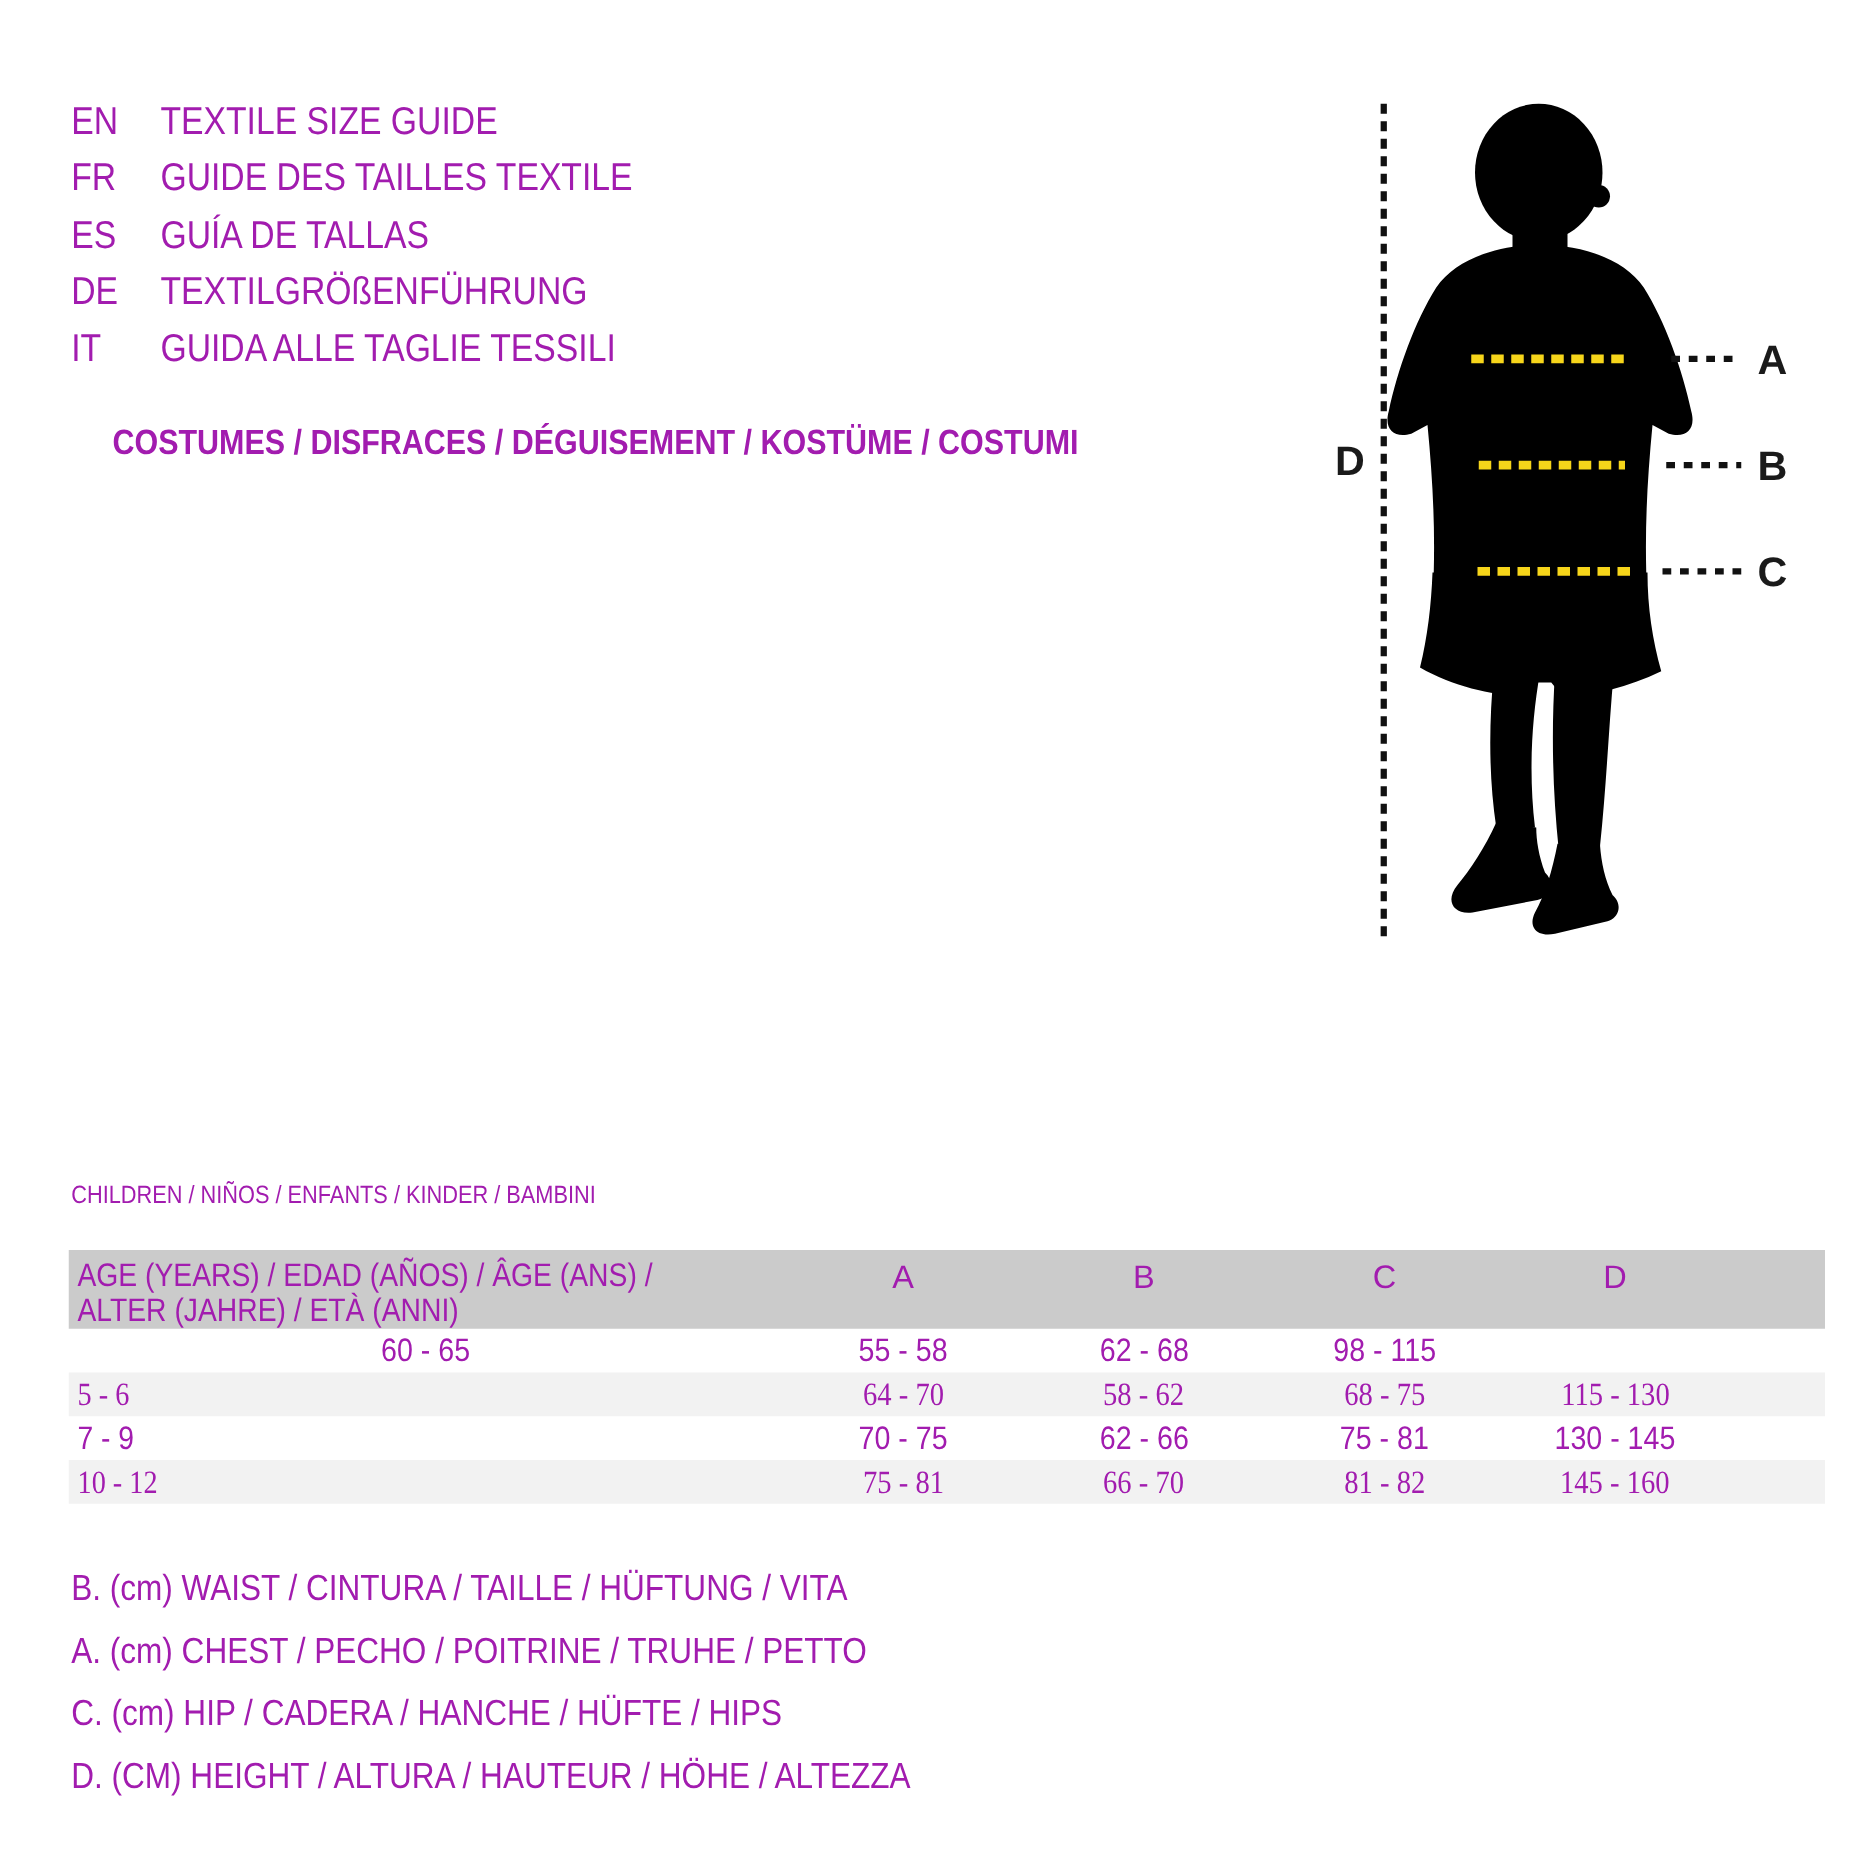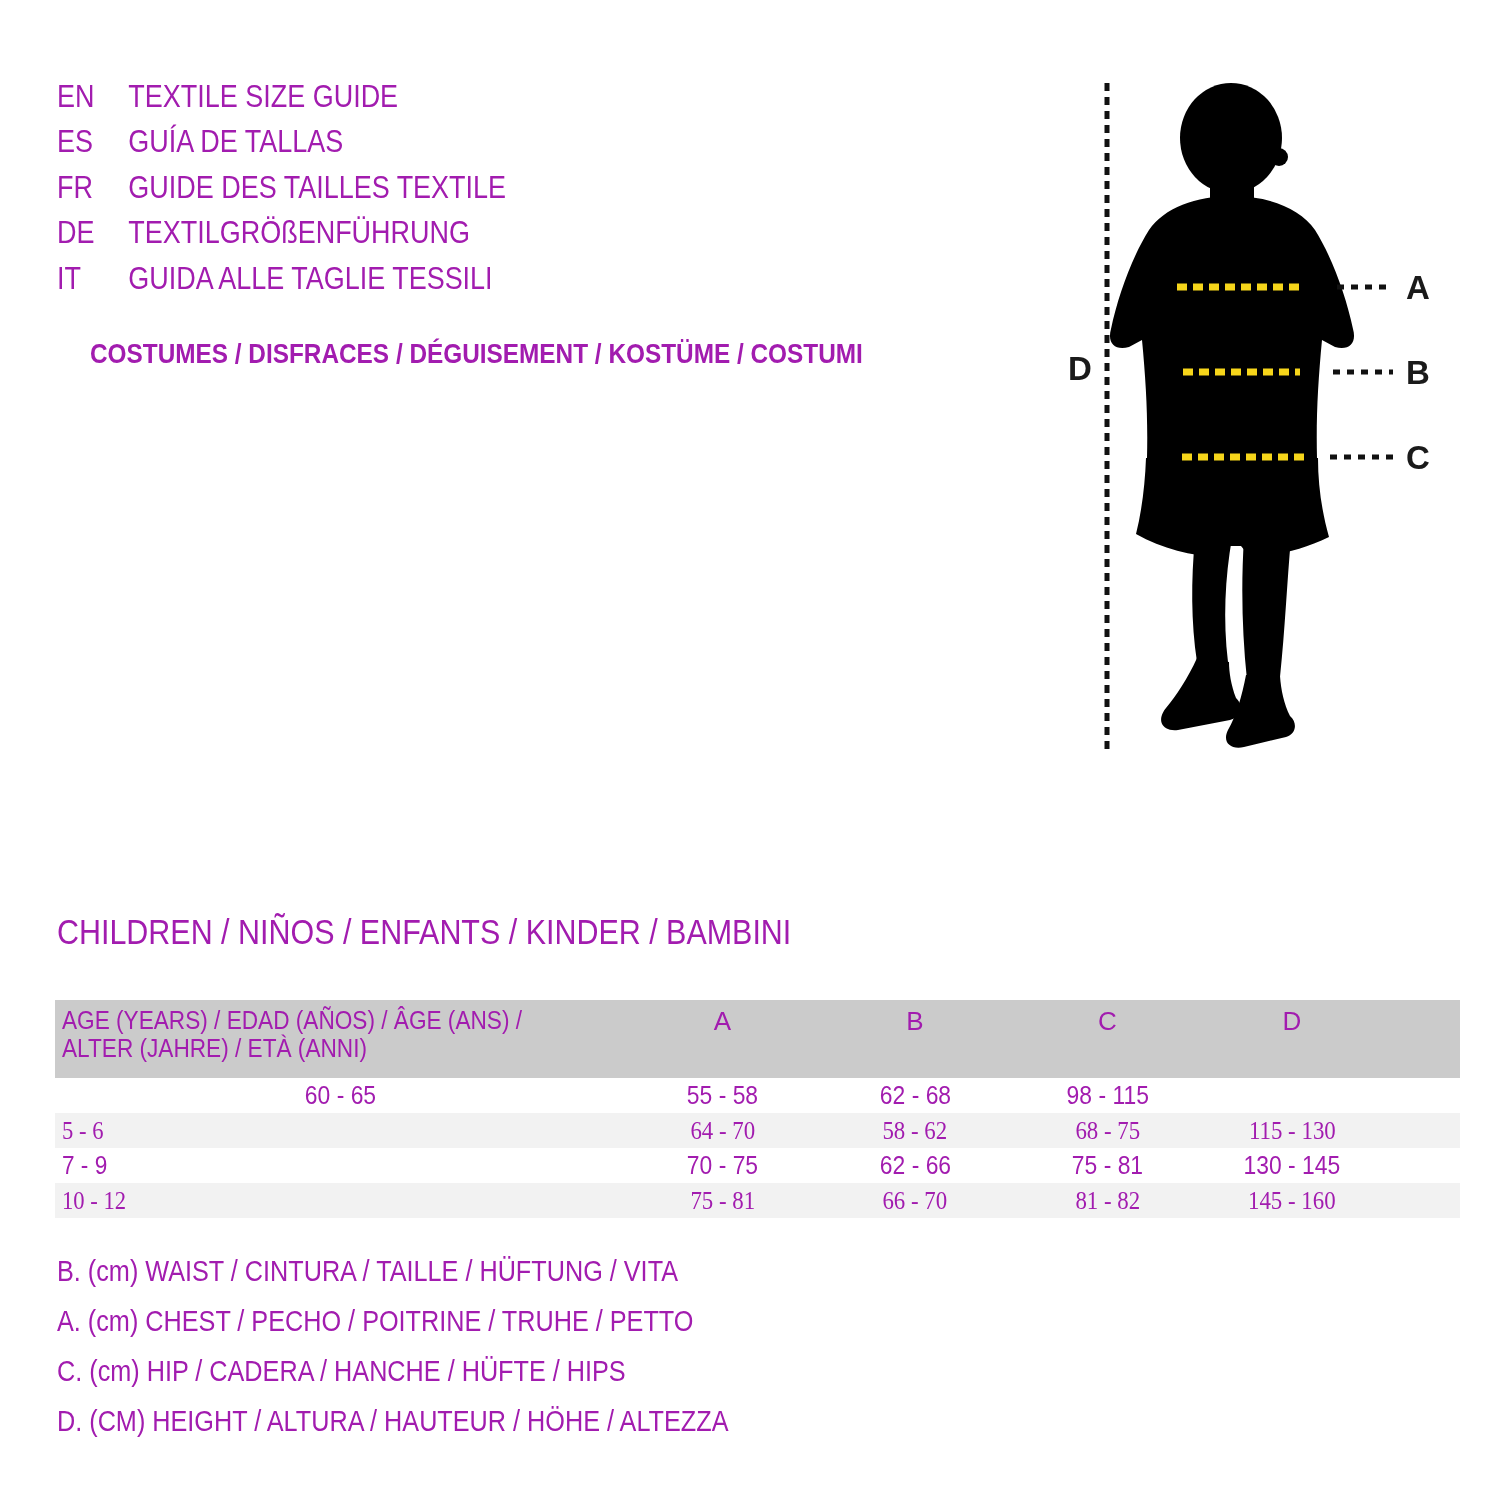--- a/index.html
+++ b/index.html
@@ -15,26 +15,26 @@
   .lang-block { position:absolute; left:57px; top:74px; }
   .lang-row { height:45.5px; display:flex; align-items:center; font-size:31px; }
   .lang-code { display:inline-block; width:82px; }
   
   .category-heading { position:absolute; left:57px; top:338px; font-size:28px; font-weight:bold;margin-left:33px; }
 
   
   .figure { position:absolute; left:1050px; top:60px; width:451px; height:700px; }
 
   
-  .section-title { position:absolute; left:57px; top:912px; font-size:35px;text-align:right; }
+  .section-title { position:absolute; left:57px; top:945px; font-size:20px;text-align:right; }
 
   
   .size-table { position:absolute; left:55px; top:1000px; width:1405px; font-size:26px; }
   .t-grid { display:grid; grid-template-columns:570px 195px 190px 195px 174px 1fr; }
-  .t-head { background:#cbcbcb; height:78px; align-items:start; }
+  .t-head { background:#cbcbcb; height:63px; align-items:start; }
   .t-head .cell { padding-top:6px; }
   .th-age { padding-left:7px; line-height:28px; }
   .cell-c { text-align:center; }
   .t-row { height:35px; align-items:center; }
   .t-row .cell { line-height:35px; }
   .row-age { padding-left:7px; }
   .bg-zebra { background:#f2f2f2;font-family:Liberation Serif, serif; }
 
   
   .legend { position:absolute; left:57px; top:1246px; }
@@ -45,25 +45,25 @@
 
 <div class="page">
 
   <div class="lang-block">
     <div class="lang-row">
         <span class="cond">
       <span class="lang-code">EN</span><span class="lang-title">TEXTILE SIZE GUIDE</span></span>
     </div>
     <div class="lang-row">
         <span class="cond">
-      <span class="lang-code">ES</span><span class="lang-title">GUÍA DE TALLAS</span></span>
+      <span class="lang-code">FR</span><span class="lang-title">GUIDE DES TAILLES TEXTILE</span></span>
     </div>
     <div class="lang-row">
         <span class="cond">
-      <span class="lang-code">FR</span><span class="lang-title">GUIDE DES TAILLES TEXTILE</span></span>
+      <span class="lang-code">ES</span><span class="lang-title">GUÍA DE TALLAS</span></span>
     </div>
     <div class="lang-row">
         <span class="cond">
       <span class="lang-code">DE</span><span class="lang-title">TEXTILGRÖßENFÜHRUNG</span></span>
     </div>
     <div class="lang-row">
         <span class="cond">
       <span class="lang-code">IT</span><span class="lang-title">GUIDA ALLE TAGLIE TESSILI</span></span>
     </div>
   </div>

